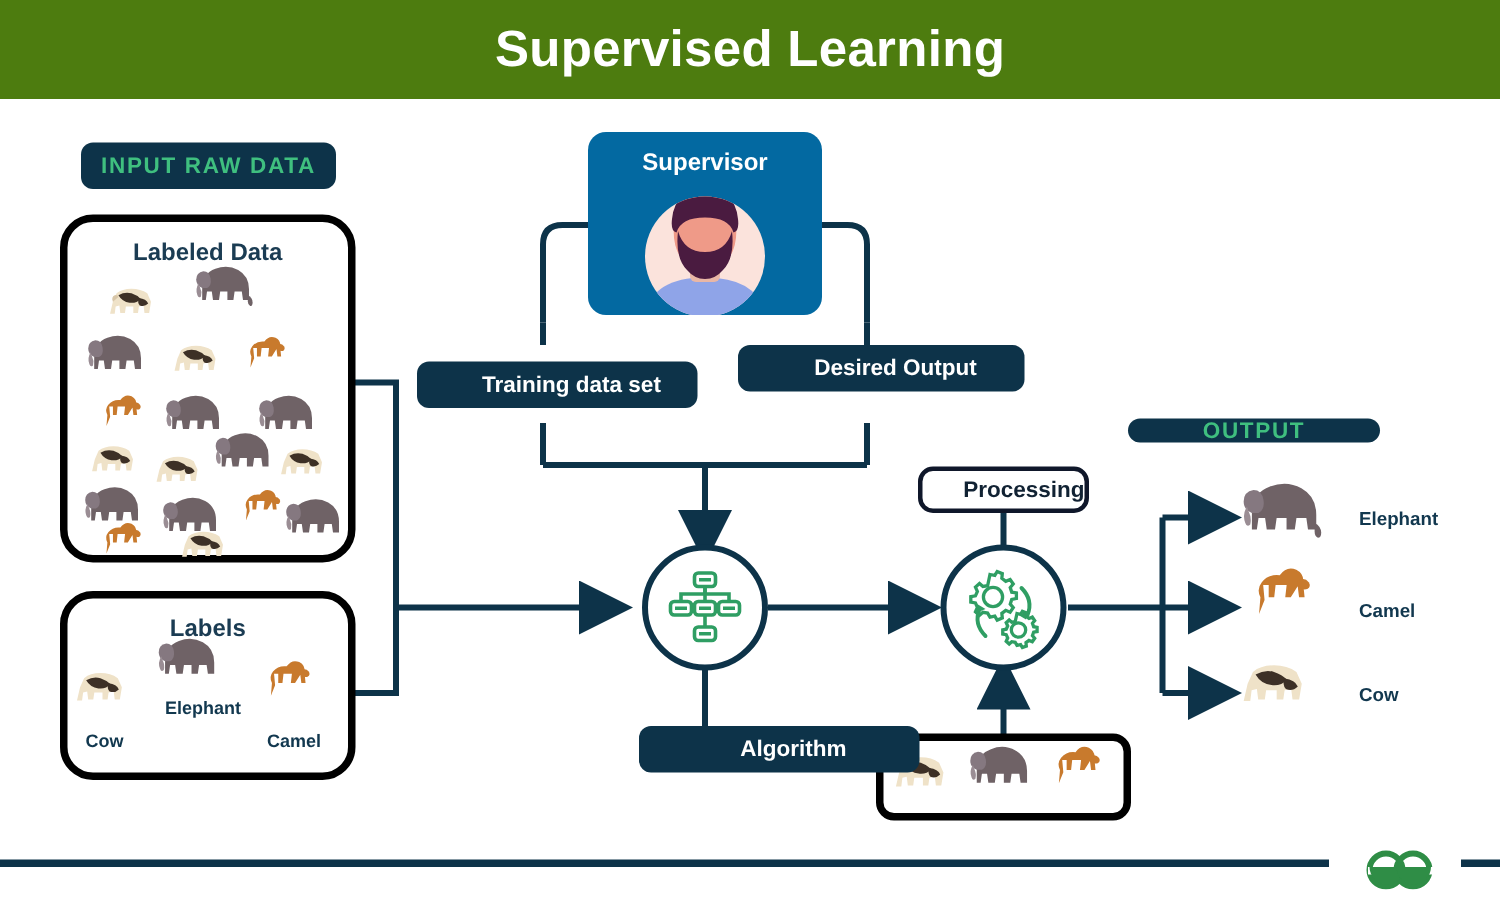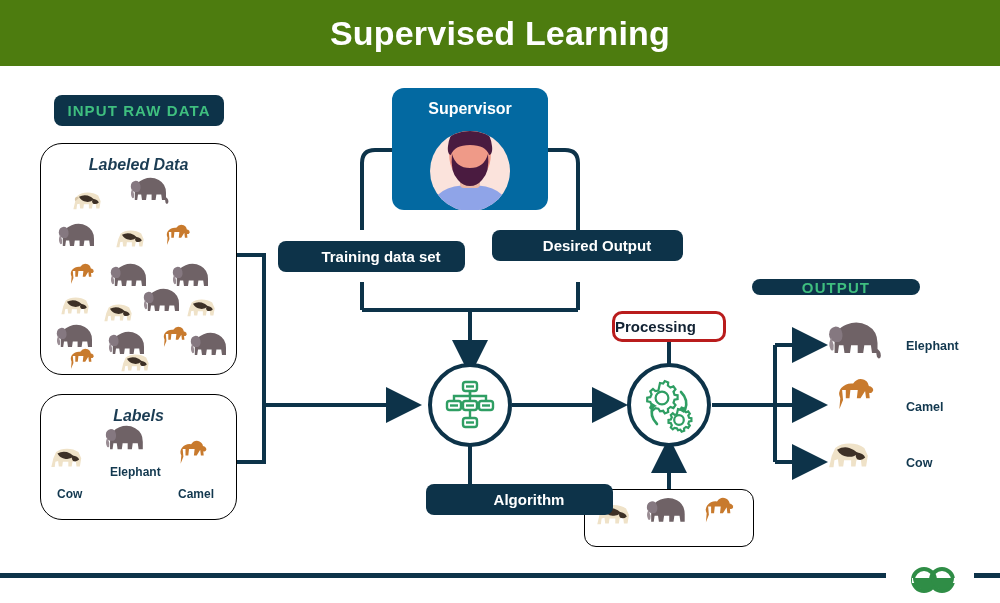--- a/index.html
+++ b/index.html
@@ -15,36 +15,36 @@
   }
   .header-title{
     color:#ffffff;font-size:34px;font-weight:bold;letter-spacing:.2px;
   }
   .badge{
     position:absolute;background:#0d3349;border-radius:8px;
     display:flex;align-items:center;justify-content:center;
     color:#3fbf7f;font-size:15px;font-weight:bold;letter-spacing:1.1px;
   }
   .card{
-    position:absolute;background:#ffffff;border:1px solid #000000;
-    border-radius:22px;box-sizing:border-box;font-style:italic;
+    position:absolute;background:#ffffff;border:5px solid #000000;
+    border-radius:22px;box-sizing:border-box;
   }
   .card-title{
     position:absolute;left:0;right:0;text-align:center;
     font-size:16px;font-weight:bold;color:#1b3c53;
   }
   .pill{
     position:absolute;background:#0d3349;border-radius:8px;
     display:flex;align-items:center;justify-content:center;
     color:#ffffff;font-size:15px;font-weight:bold;z-index:6;padding-left:19px;
   }
   .wbox{
-    position:absolute;background:#ffffff;border:3px solid #b91c1c;
+    position:absolute;background:#ffffff;border:3px solid #0f172a;
     border-radius:10px;box-sizing:border-box;
-    display:flex;align-items:center;justify-content:flex-start;
+    display:flex;align-items:center;justify-content:flex-end;
     font-size:15px;font-weight:bold;color:#123;z-index:6;
   }
   .supervisor{
     position:absolute;background:#0369a1;border-radius:12px;z-index:6;
   }
   .supervisor-label{
     position:absolute;left:0;right:0;top:12px;text-align:center;
     color:#fff;font-size:16px;font-weight:bold;
   }
   .node-circle{

